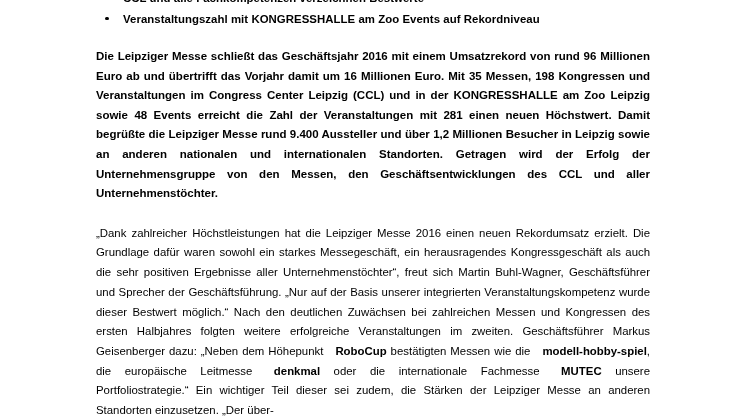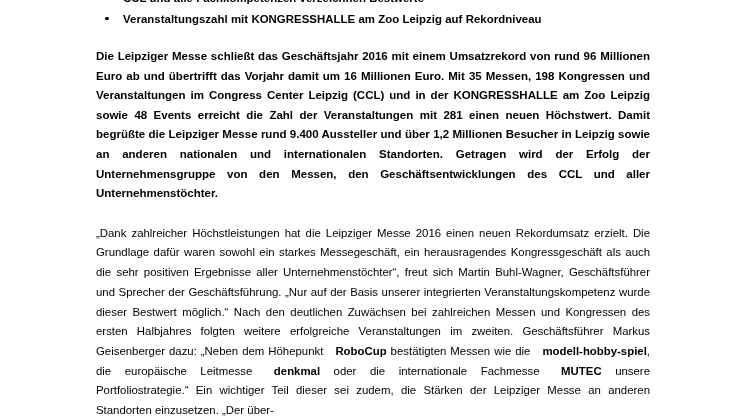--- a/index.html
+++ b/index.html
@@ -75,21 +75,21 @@
 
   <ul class="bullets">
     <li class="bullet-clip">
       <div class="bullet">
         
         <span>CCL und alle Fachkompetenzen verzeichnen Bestwerte</span>
       </div>
     </li>
     <li class="bullet">
       <span class="dot"></span>
-      <span>Veranstaltungszahl mit KONGRESSHALLE am Zoo Leipzig auf Rekordniveau</span>
+      <span>Veranstaltungszahl mit KONGRESSHALLE am Zoo Events auf Rekordniveau</span>
     </li>
   </ul>
 
   <p class="lede">Die Leipziger Messe schließt das Geschäftsjahr 2016 mit einem Umsatzrekord von rund 96 Millionen Euro ab und übertrifft das Vorjahr damit um 16 Millionen Euro. Mit 35 Messen, 198 Kongressen und Veranstaltungen im Congress Center Leipzig (CCL) und in der KONGRESSHALLE am Zoo Leipzig sowie 48 Events erreicht die Zahl der Veranstaltungen mit 281 einen neuen Höchstwert. Damit begrüßte die Leipziger Messe rund 9.400 Aussteller und über 1,2 Millionen Besucher in Leipzig sowie an anderen nationalen und internationalen Standorten. Getragen wird der Erfolg der Unternehmensgruppe von den Messen, den Geschäftsentwicklungen des CCL und aller Unternehmenstöchter.</p>
 
   <p class="body">
     <span>„Dank zahlreicher Höchstleistungen hat die Leipziger Messe 2016 einen neuen Rekordumsatz erzielt. Die Grundlage dafür waren sowohl ein starkes Messegeschäft, ein herausragendes Kongressgeschäft als auch die sehr positiven Ergebnisse aller Unternehmenstöchter“, freut sich Martin Buhl-Wagner, Geschäftsführer und Sprecher der Geschäftsführung. „Nur auf der Basis unserer integrierten Veranstaltungskompetenz wurde dieser Bestwert möglich.“ Nach den deutlichen Zuwächsen bei zahlreichen Messen und Kongressen des ersten Halbjahres folgten weitere erfolgreiche Veranstaltungen im zweiten. Geschäftsführer Markus Geisenberger dazu: „Neben dem Höhepunkt </span><b>RoboCup</b><span> bestätigten Messen wie die </span><b>modell-hobby-spiel</b><span>, die europäische Leitmesse </span><b>denkmal</b><span> oder die internationale Fachmesse </span><b>MUTEC</b><span> unsere Portfoliostrategie.“ Ein wichtiger Teil dieser sei zudem, die Stärken der Leipziger Messe an anderen Standorten einzusetzen. „Der über-</span>
   </p>
 
 </div>

